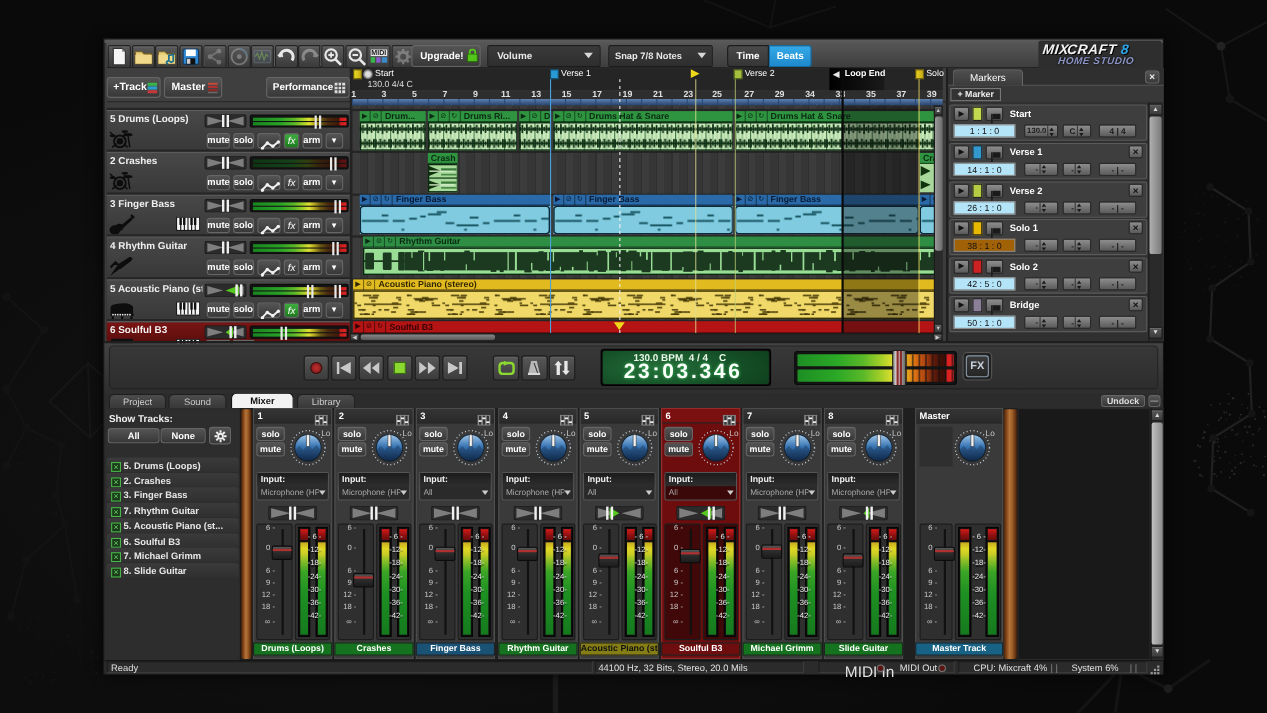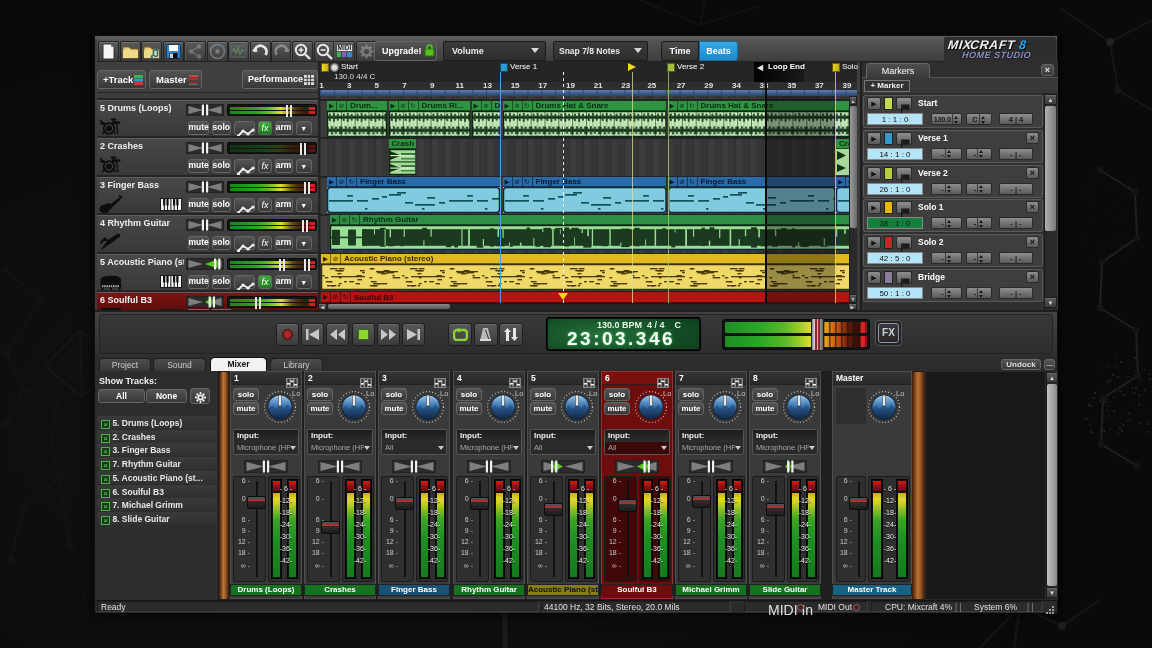--- a/index.html
+++ b/index.html
@@ -1255,21 +1255,21 @@
 <div style="position:absolute;left:867px;top:201.39999999999998px;width:14px;height:13px;background:linear-gradient(#8e8e8e,#5a5a5a);border:1px solid #2a2a2a;border-radius:2px;text-align:center;color:#111;font-size:7px;line-height:12px">▶</div>
 <div style="position:absolute;left:884px;top:201.39999999999998px;width:9px;height:13px;background:#e8b800;border:1px solid #222"></div>
 <div style="position:absolute;left:896px;top:201.39999999999998px;width:16px;height:13px;background:linear-gradient(#8e8e8e,#5a5a5a);border:1px solid #2a2a2a;border-radius:2px;">
     <div style="margin:2px 0 0 3px"><svg width="10" height="10" viewBox="0 0 10 10">
         <rect x="1" y="0.5" width="1.4" height="9" fill="#1a1a1a"></rect>
         <polygon points="2.4,0.5 9.5,0.5 9.5,5.5 2.4,5.5" fill="#1a1a1a"></polygon>
       </svg></div>
   </div>
 <div style="position:absolute;left:918px;top:202.39999999999998px;white-space:nowrap;color:#fff;font-size:8.5px;font-weight:bold">Solo 1</div>
 <div style="position:absolute;left:1026px;top:201.39999999999998px;width:13px;height:12px;background:linear-gradient(#8e8e8e,#5a5a5a);border:1px solid #2a2a2a;border-radius:2px;text-align:center;color:#111;font-size:9px;font-weight:bold;line-height:10px">×</div>
-<div style="position:absolute;left:867px;top:217.39999999999998px;width:56px;height:12px;background:#15803d;border:1px solid #888;color:#111;font-size:8px;text-align:center;line-height:11px">38 : 1 : 0</div>
+<div style="position:absolute;left:867px;top:217.39999999999998px;width:56px;height:12px;background:#a16207;border:1px solid #888;color:#111;font-size:8px;text-align:center;line-height:11px">38 : 1 : 0</div>
 <div style="position:absolute;left:931px;top:217.39999999999998px;width:31px;height:12px;background:linear-gradient(#8e8e8e,#5a5a5a);border:1px solid #2a2a2a;border-radius:2px;color:#1a1a1a;font-size:7px;font-weight:bold;text-align:center;line-height:11px">-<span style="display:inline-block;vertical-align:top;margin-left:1px;width:7px;border-left:1px solid #3a3a3a"><span style="display:block;width:0;height:0;border-left:2.5px solid transparent;border-right:2.5px solid transparent;border-bottom:3.5px solid #1a1a1a;margin:1.5px 0 2px 1px"></span><span style="display:block;width:0;height:0;border-left:2.5px solid transparent;border-right:2.5px solid transparent;border-top:3.5px solid #1a1a1a;margin-left:1px"></span></span></div>
 <div style="position:absolute;left:966px;top:217.39999999999998px;width:26px;height:12px;background:linear-gradient(#8e8e8e,#5a5a5a);border:1px solid #2a2a2a;border-radius:2px;color:#1a1a1a;font-size:7.5px;font-weight:bold;text-align:center;line-height:11px">-<span style="display:inline-block;vertical-align:top;margin-left:1px;width:7px;border-left:1px solid #3a3a3a"><span style="display:block;width:0;height:0;border-left:2.5px solid transparent;border-right:2.5px solid transparent;border-bottom:3.5px solid #1a1a1a;margin:1.5px 0 2px 1px"></span><span style="display:block;width:0;height:0;border-left:2.5px solid transparent;border-right:2.5px solid transparent;border-top:3.5px solid #1a1a1a;margin-left:1px"></span></span></div>
 <div style="position:absolute;left:999px;top:217.39999999999998px;width:34px;height:12px;background:linear-gradient(#8e8e8e,#5a5a5a);border:1px solid #2a2a2a;border-radius:2px;color:#1a1a1a;font-size:7.5px;font-weight:bold;text-align:center;line-height:11px">-&nbsp;|&nbsp;-</div>
 <div style="position:absolute;left:863px;top:234.2px;width:180px;height:33px;background:#3e3e3e;border:1px solid #5a5a5a;border-radius:2px"></div>
 <div style="position:absolute;left:867px;top:236.2px;width:14px;height:13px;background:linear-gradient(#8e8e8e,#5a5a5a);border:1px solid #2a2a2a;border-radius:2px;text-align:center;color:#111;font-size:7px;line-height:12px">▶</div>
 <div style="position:absolute;left:884px;top:236.2px;width:9px;height:13px;background:#cc2222;border:1px solid #222"></div>
 <div style="position:absolute;left:896px;top:236.2px;width:16px;height:13px;background:linear-gradient(#8e8e8e,#5a5a5a);border:1px solid #2a2a2a;border-radius:2px;">
     <div style="margin:2px 0 0 3px"><svg width="10" height="10" viewBox="0 0 10 10">
         <rect x="1" y="0.5" width="1.4" height="9" fill="#1a1a1a"></rect>
         <polygon points="2.4,0.5 9.5,0.5 9.5,5.5 2.4,5.5" fill="#1a1a1a"></polygon>
@@ -1355,21 +1355,21 @@
   </div>
 <div style="position:absolute;left:498.5px;top:323px;width:24px;height:23px;background:linear-gradient(#585858,#3c3c3c);border:1px solid #1e1e1e;border-radius:3px;box-shadow:inset 0 1px 0 #6a6a6a;text-align:center"></div>
 <div style="position:absolute;left:498.5px;top:323px;width:24px;height:23px;display:flex;align-items:center;justify-content:center">
     <svg width="14" height="13">
       <polygon points="3.5,0 7,4 5,4 5,13 2,13 2,4 0,4" fill="#e8e8e8"></polygon>
       <polygon points="10.5,13 14,9 12,9 12,0 9,0 9,9 7,9" fill="#e8e8e8"></polygon>
     </svg>
   </div>
 <div style="position:absolute;left:546px;top:317px;width:155px;height:34px;background:#111;border:1px solid #000;border-radius:3px"></div>
 <div style="position:absolute;left:548px;top:319px;width:151px;height:30px;background:radial-gradient(ellipse 120% 160% at 35% 50%,#256e3a 0%,#144f26 40%,#082510 100%);border-radius:2px"></div>
-<div style="position:absolute;left:597px;top:320px;white-space:nowrap;color:#e8f8e8;font-size:9px;font-weight:bold">130.0 BPM&nbsp;&nbsp;4 / 4&nbsp;&nbsp;&nbsp;&nbsp;C</div>
+<div style="position:absolute;left:576px;top:320px;white-space:nowrap;color:#e8f8e8;font-size:9px;font-weight:bold">130.0 BPM&nbsp;&nbsp;4 / 4&nbsp;&nbsp;&nbsp;&nbsp;C</div>
 <div style="position:absolute;left:567px;top:328px;white-space:nowrap;color:#fafffa;font-size:19px;font-weight:bold;letter-spacing:2.5px;text-shadow:0 0 3px #40c060">23:03.346</div>
 <div style="position:absolute;left:722px;top:319px;width:148px;height:31px;background:#141414;border:1px solid #0a0a0a;border-radius:3px"></div>
 <div style="position:absolute;left:725px;top:322px;width:142px;height:11px;background:linear-gradient(90deg,#1e8e24 0%,#2aa826 25%,#5ab828 42%,#a8d028 54%,#e8e032 62%,#e8a81e 70%,#d86a12 76%,#a84010 82%,#641c0c 87%,#400f08 92%,#38100a 95%,#d81f1f 95.5%,#e02424 100%);border-radius:1px"></div>
 <div style="position:absolute;left:725px;top:336px;width:142px;height:11px;background:linear-gradient(90deg,#1e8e24 0%,#2aa826 25%,#5ab828 42%,#a8d028 54%,#e8e032 62%,#e8a81e 70%,#d86a12 76%,#a84010 82%,#641c0c 87%,#400f08 92%,#38100a 95%,#d81f1f 95.5%,#e02424 100%);border-radius:1px"></div>
 <svg width="142" height="28" style="position:absolute;left:725px;top:322px">
     <rect x="92" y="0" width="1.6" height="28" fill="rgba(18,18,18,.6)"></rect>
     <rect x="98" y="0" width="1.6" height="28" fill="rgba(18,18,18,.6)"></rect>
     <rect x="104" y="0" width="1.6" height="28" fill="rgba(18,18,18,.6)"></rect>
     <rect x="110" y="0" width="1.6" height="28" fill="rgba(18,18,18,.6)"></rect>
     <rect x="116" y="0" width="1.6" height="28" fill="rgba(18,18,18,.6)"></rect>

